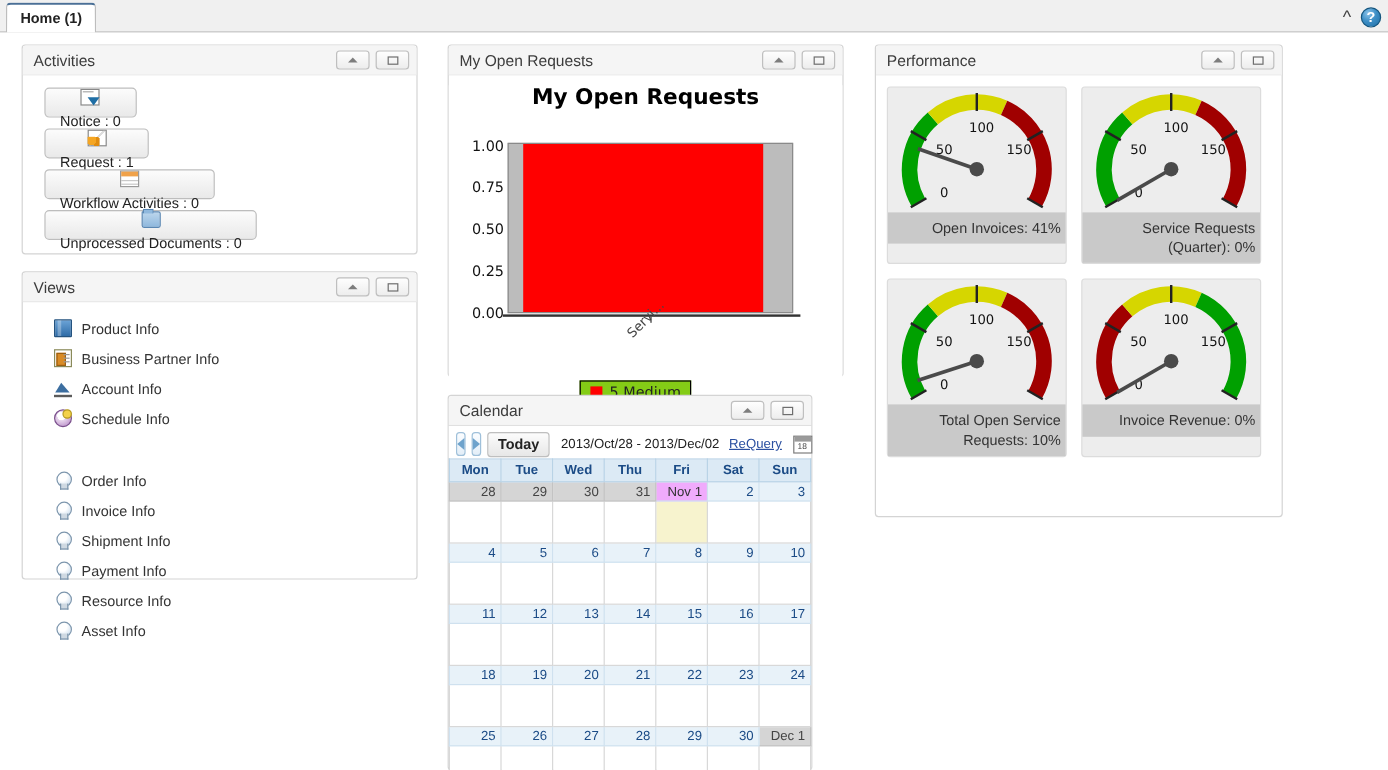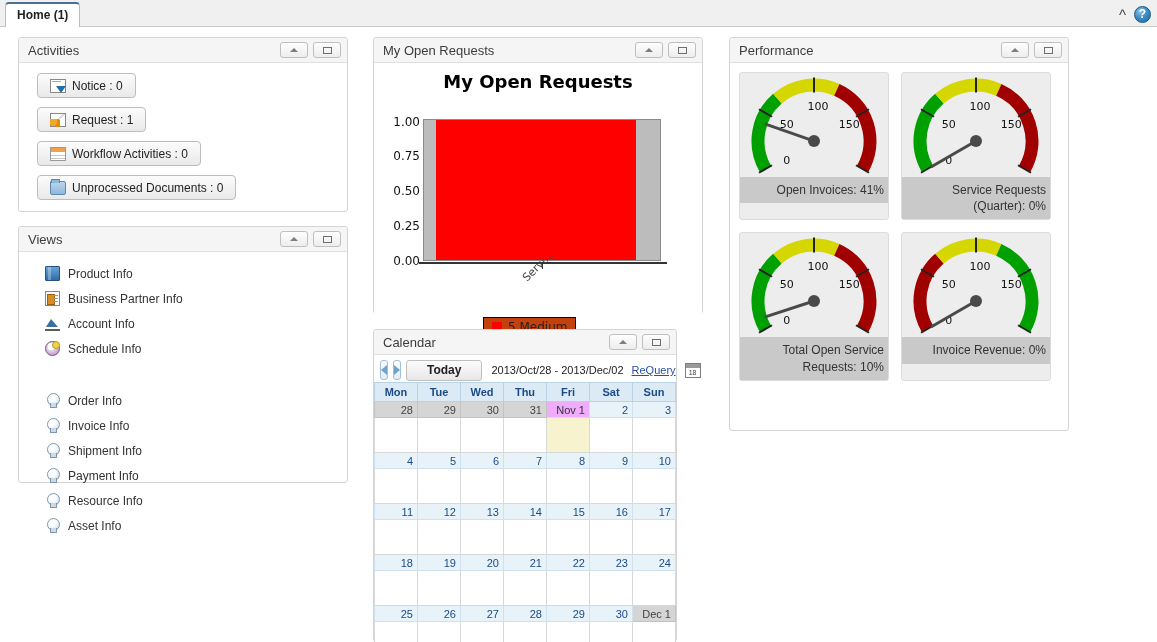--- a/index.html
+++ b/index.html
@@ -91,20 +91,21 @@
     display: inline-flex; align-items: center; gap: 6px;
     height: 25px;
     background: linear-gradient(#fcfcfc, #e9e9e9);
     border: 1px solid #bdbdbd;
     border-radius: 4px;
     padding: 0 12px;
     margin-bottom: 9px;
     font-size: 12px; color: #222;
     cursor: pointer;
     white-space: nowrap;
+    flex-direction: column;
   }
   .act-row { display: block; }
   .ico16 { width: 16px; height: 14px; position: relative; flex: none; }
 
   
   .ico-notice { background: #fff; border: 1px solid #888; }
   .ico-notice:before { content:""; position:absolute; left:1px; top:1px; width:9px; height:0; border-top:1px solid #aaa; }
   .ico-notice:after {
     content:""; position:absolute; right:-1px; bottom:-1px;
     width:0;height:0;border-left:5px solid transparent;border-right:5px solid transparent;border-top:7px solid #1f6ea5;
@@ -174,39 +175,39 @@
   .tick-mark { position:absolute; left:168px; top:145px; width:1px; height:5px; background:#333; }
   .x-cat {
     position:absolute; left:146px; top:156px;
     font-size:11px; color:#444;
     transform: rotate(-45deg); transform-origin: left top;
     white-space:nowrap;
     font-family:"DejaVu Sans", sans-serif;
   }
   .legend {
     position:absolute; left:109px; top:198px;
-    border:1px solid #000; background:#c2410c;
+    border:1px solid #000; background:#84cc16;
     padding:2px 8px; display:flex; align-items:center; gap:6px;
     font-size:12px; color:#222; font-family:"DejaVu Sans", sans-serif;
   }
   .legend-sw { width:10px; height:10px; background:#ff0000; }
 
   
   #p-cal { left: 373px; top: 329px; width: 304px; height: 313px; }
   #cal-toolbar { height:27px; display:flex; align-items:center; padding:3px 4px 0 6px; gap:5px; background:#fff; }
   .navbtn {
     width: 25px; height: 20px;
     background: linear-gradient(#fbfdff, #e3eef8);
     border:1px solid #9fc0da; border-radius:3px;
     display:flex; align-items:center; justify-content:center; cursor:pointer;
   }
   .arr-l { width:0;height:0;border-top:5px solid transparent;border-bottom:5px solid transparent;border-right:6px solid #6fa3cc; }
   .arr-r { width:0;height:0;border-top:5px solid transparent;border-bottom:5px solid transparent;border-left:6px solid #6fa3cc; }
   .todaybtn {
-    height:21px; padding:0 20px; font-size:12px; font-weight:bold; color:#222;
+    height:21px; padding:0 8px; font-size:12px; font-weight:bold; color:#222;
     background: linear-gradient(#fcfcfc, #e7e7e7); border:1px solid #bfbfbf; border-radius:3px;
     display:flex; align-items:center; cursor:pointer;
   }
   .cal-range { font-size:11px; color:#222; margin-left:4px; white-space:nowrap; }
   .requery { font-size:11px; color:#2a4fa0; text-decoration:underline; cursor:pointer; margin-left:3px; }
   .cal-ico {
     width:16px;height:15px;margin-left:4px;border:1px solid #7d7d7d;background:#fff;position:relative;cursor:pointer;flex:none;
     font-size:7px; text-align:center; line-height:18px; color:#444;
   }
   .cal-ico:before { content:""; position:absolute; left:0; top:0; width:100%; height:4px; background:#9a9a9a; }

